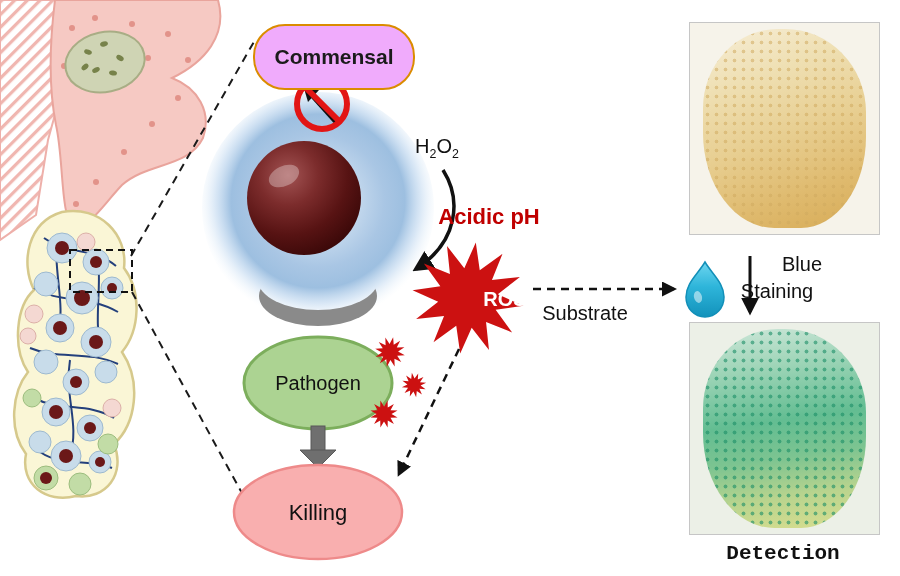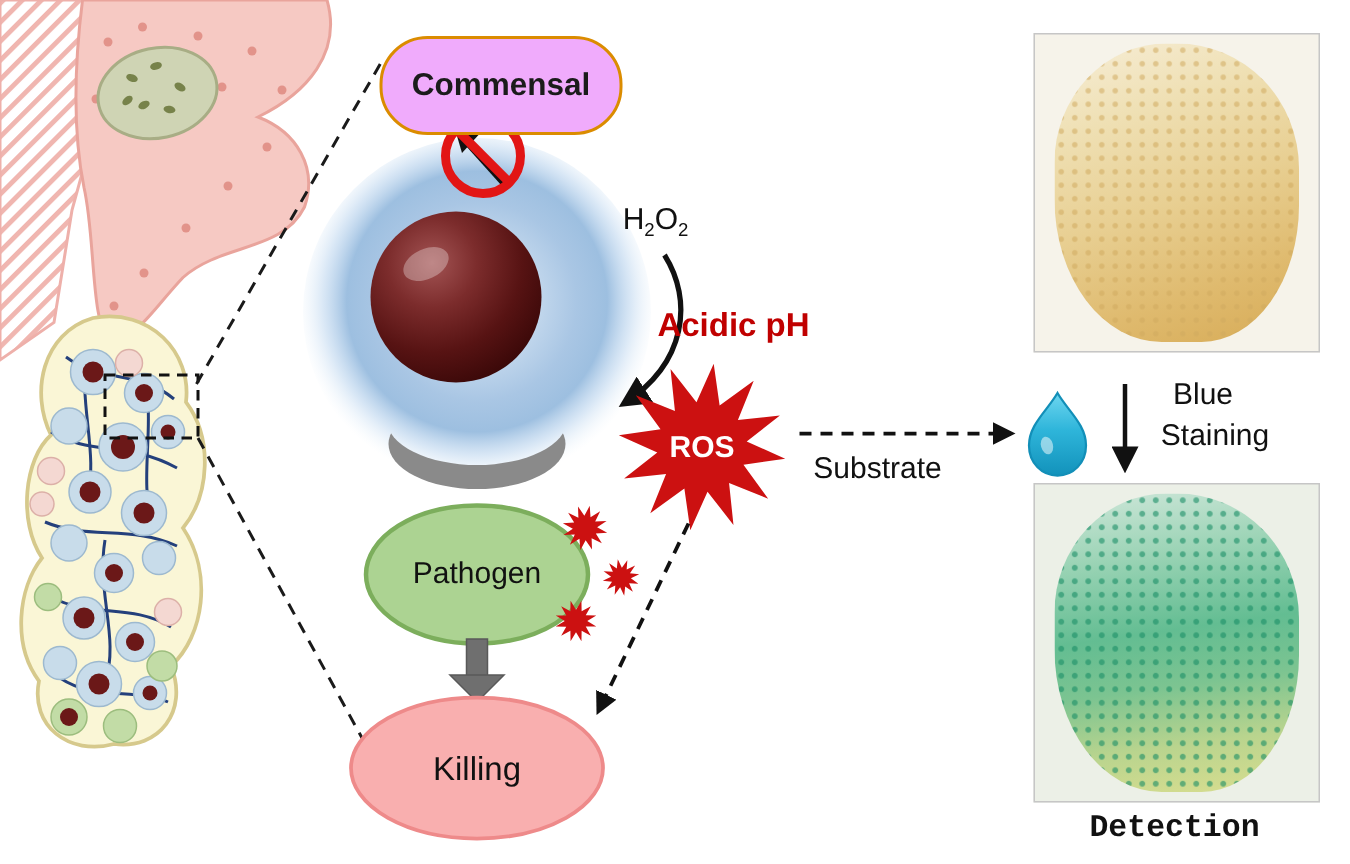--- a/index.html
+++ b/index.html
@@ -21,21 +21,21 @@
        radial-gradient(circle, rgba(26,142,102,.6) 1.6px, transparent 2.3px),
        linear-gradient(172deg,#cfe7da 0%,#9cd4b6 22%,#63bd92 46%,#7cc491 63%,#b9d48e 81%,#dade8f 100%);
      background-size:9px 9px,100% 100%;}
   .commensal{position:absolute;left:253px;top:8px;width:158px;height:62px;border-radius:32px;
              background:#f0abfc;border:2px solid #DB8C00;display:flex;align-items:center;
              justify-content:center;z-index:3;font-size:21px;font-weight:600;color:#1b1b1b;margin-top:16px;}
   .lbl{position:absolute;transform:translate(-50%,-50%);white-space:nowrap;color:#111;
        font-size:20px;z-index:3;}
   .lbl sub{font-size:0.62em;}
   .lbl.acidic{color:#C00000;font-weight:bold;font-size:22px;}
-  .lbl.ros{color:#fff;font-weight:bold;font-size:20px;}
+  .lbl.ros{color:#fff;font-weight:bold;font-size:20px;margin-left:37px;}
   .lbl.killing{font-weight:normal;font-size:22px;}
   .lbl.detection{font-weight:bold;font-size:21px;font-family:Liberation Mono, monospace;}
 </style>
 </head>
 <body>
 
 <div class="canvas">
 
   <div class="photo top" style="top:22px">
     <div class="specimen tan"></div>
@@ -215,17 +215,17 @@
   <div class="commensal">
     <span>Commensal</span>
   </div>
 
   <div class="lbl" style="left:437px;top:148px"><span>H</span><sub>2</sub><span>O</span><sub>2</sub></div>
 
   <div class="lbl acidic" style="left:489px;top:217px">Acidic pH</div>
   <div class="lbl ros" style="left:468px;top:299px">ROS</div>
   <div class="lbl" style="left:585px;top:313px">Substrate</div>
   <div class="lbl" style="left:802px;top:264px">Blue</div>
-  <div class="lbl" style="left:810px;top:291px">Staining</div>
+  <div class="lbl" style="left:777px;top:291px">Staining</div>
   <div class="lbl" style="left:318px;top:383px">Pathogen</div>
   <div class="lbl killing" style="left:318px;top:513px">Killing</div>
   <div class="lbl detection" style="left:783px;top:553px">Detection</div>
 </div>
 
 </body></html>

